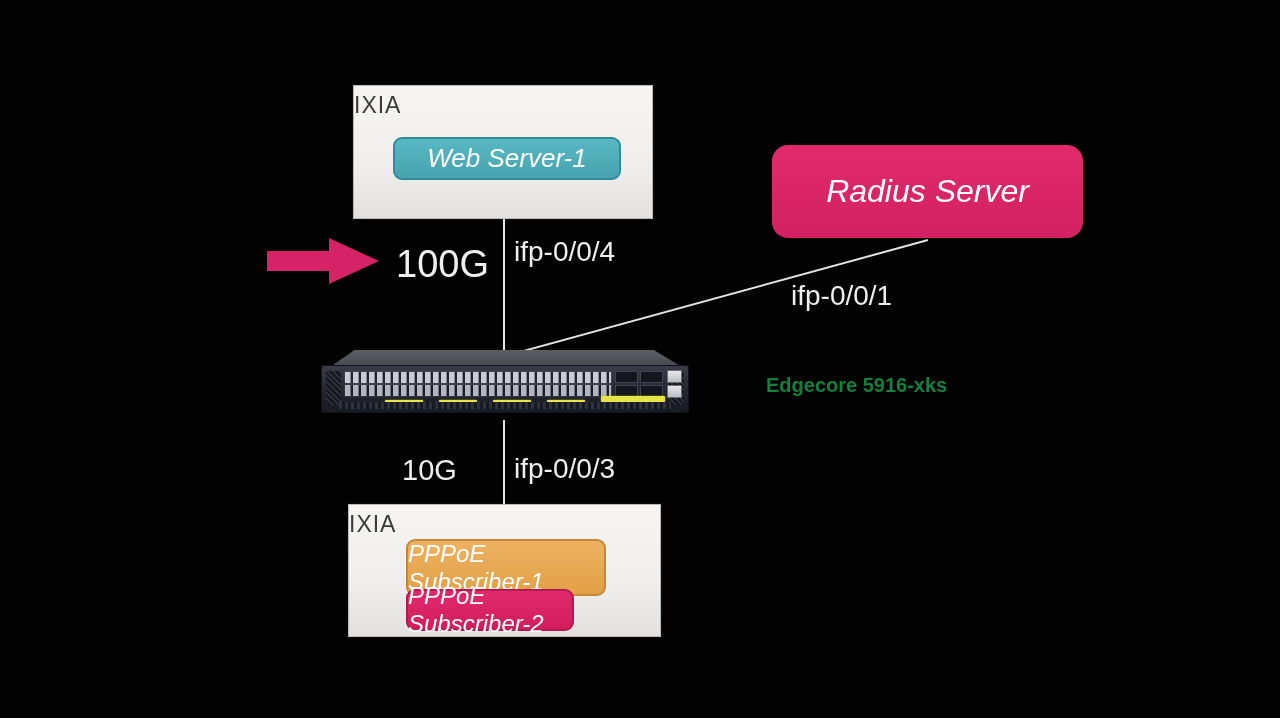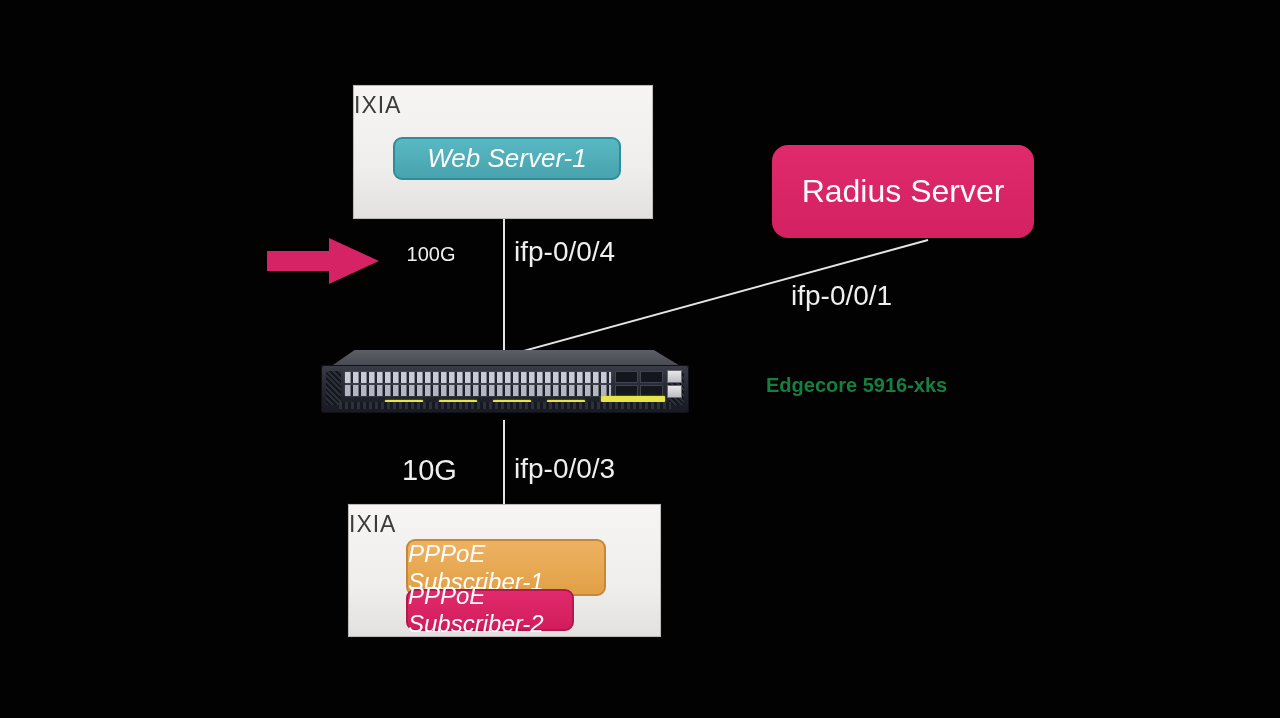--- a/index.html
+++ b/index.html
@@ -40,30 +40,30 @@
     border:2px solid #c3883a; font-size:24px;
   }
   .btn-sub2 {
     left:57px; top:84px; width:168px; height:42px;
     background:linear-gradient(180deg,#e02a6b,#d21d5c);
     border:2px solid #b01a4e; font-size:24px;
   }
 
   
   .radius-box {
-    position:absolute; left:772px; top:145px; width:262px; height:93px;
+    position:absolute; left:772px; top:145px; width:311px; height:93px;
     background:linear-gradient(180deg,#e02a6b,#d32161);
     border-radius:16px;
     display:flex; align-items:center; justify-content:center;
-    color:#fbfbfb; font-size:32px; font-weight:400;
+    color:#fbfbfb; font-size:32px; font-weight:400;font-style:italic;
   }
 
   
   .link-label { position:absolute; color:#efefef; font-size:28px; font-weight:400; white-space:nowrap; }
-  .lbl-100g      { left:396px; top:243px; width:70px; text-align:center; font-size:20px; }
+  .lbl-100g      { left:396px; top:243px; width:70px; text-align:left; font-size:38px; }
   .lbl-ifp004    { left:514px; top:236px; }
   .lbl-ifp001    { left:791px; top:280px; }
   .lbl-10g       { left:402px; top:454px; width:62px; font-size:29px; }
   .lbl-ifp003    { left:514px; top:453px; }
   .lbl-switchname{ left:766px; top:374px; font-size:20px; font-weight:700; color:#15803d; }
 
   
   .flow-arrow { position:absolute; left:267px; top:238px; width:112px; height:46px; }
 
   

